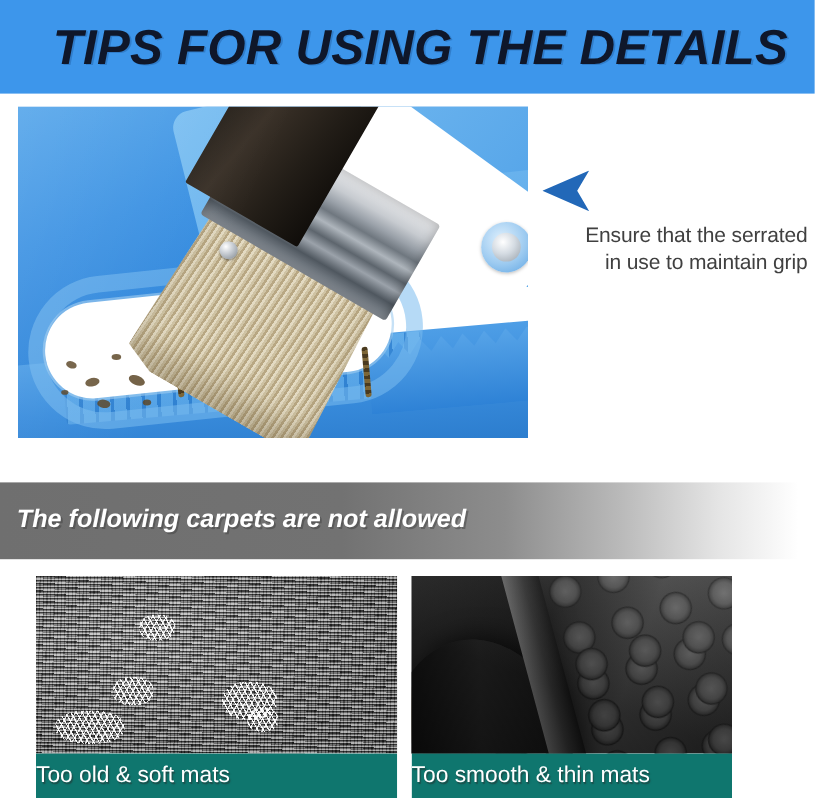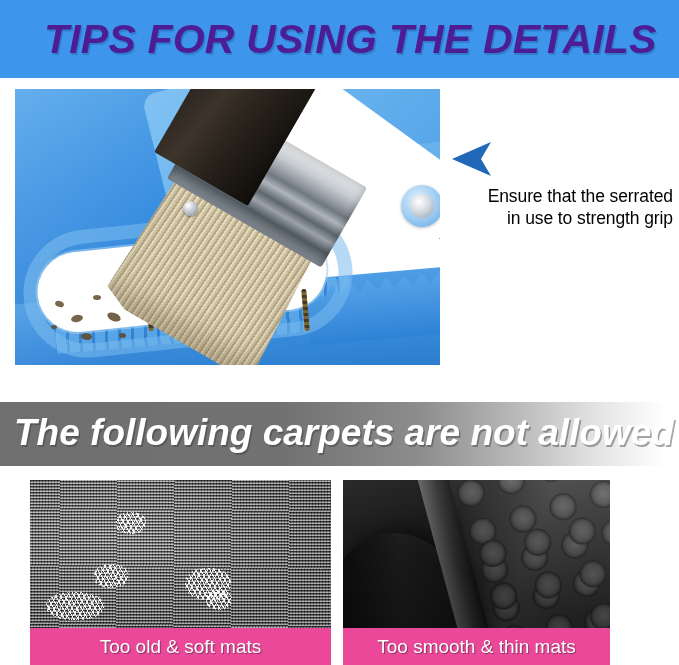--- a/index.html
+++ b/index.html
@@ -27,21 +27,21 @@
     background: #3d96eb;
   }
   .header-title {
     position: absolute;
     left: 44px;
     top: 13px;
     font-size: 41px;
     line-height: 52px;
     font-weight: bold;
     font-style: italic;
-    color: #4c1d95;
+    color: #0f172a;
     letter-spacing: 0.2px;
     white-space: nowrap;
     text-shadow: 1.5px 1.5px 0 rgba(20,70,130,0.30);
   }
 
   
   .photo-top {
     position: absolute;
     left: 15px;
     top: 89px;
@@ -206,21 +206,21 @@
     height: 34px;
   }
 
   
   .callout {
     position: absolute;
     left: 430px;
     top: 186px;
     width: 243px;
     text-align: right;
-    color: #000000;
+    color: #404040;
     font-size: 17.5px;
     line-height: 21.5px;
     letter-spacing: -0.1px;
   }
   .callout .ln { display: block; white-space: nowrap; }
 
   
   .gray-band {
     position: absolute;
     left: 0;
@@ -228,21 +228,21 @@
     width: 679px;
     height: 64px;
     background: linear-gradient(90deg,
       #6f6f6f 0%, #727272 42%, #8d8d8d 62%,
       #b9b9b9 76%, #e4e4e4 88%, #ffffff 98%);
   }
   .gray-band-title {
     position: absolute;
     left: 14px;
     top: 13px;
-    font-size: 37px;
+    font-size: 21px;
     line-height: 36px;
     font-weight: bold;
     font-style: italic;
     color: #ffffff;
     white-space: nowrap;
     text-shadow: 1.5px 1.5px 0 rgba(60,60,60,.45);
   }
 
   
   .panel {
@@ -259,25 +259,25 @@
     left: 0; top: 0;
     width: 100%;
     height: 148px;
     overflow: hidden;
   }
   .panel-caption {
     position: absolute;
     left: 0; top: 148px;
     width: 100%;
     height: 37px;
-    background: #ec4899;
+    background: #0f766e;
     color: #ffffff;
     font-size: 19px;
     line-height: 37px;
-    text-align: center;
+    text-align: left;
     white-space: nowrap;
     text-shadow: 1px 1px 1px rgba(40,40,40,.55);
   }
 
   
   .carpet {
     position: absolute; inset: 0;
     background-color: #8b8b8b;
     background-image:
       repeating-linear-gradient(1deg,
@@ -407,21 +407,21 @@
 
   <div class="pt-layer pt-sheen"></div>
 </div>
 
 <svg class="arrow-left" viewBox="0 0 40 34">
   <polygon points="0,17 39,0 29,17 39,34" fill="#2268b8"></polygon>
 </svg>
 
 <div class="callout">
   <span class="ln">Ensure that the serrated</span>
-  <span class="ln">in use to strength grip</span>
+  <span class="ln">in use to maintain grip</span>
 </div>
 
 <div class="gray-band">
   <div class="gray-band-title">The following carpets are not allowed</div>
 </div>
 
 <div class="panel panel-left">
   <div class="panel-photo">
     <div class="carpet"></div>
     <div class="fuzz" style="left:86px;  top:32px;  width:30px; height:22px;"></div>

